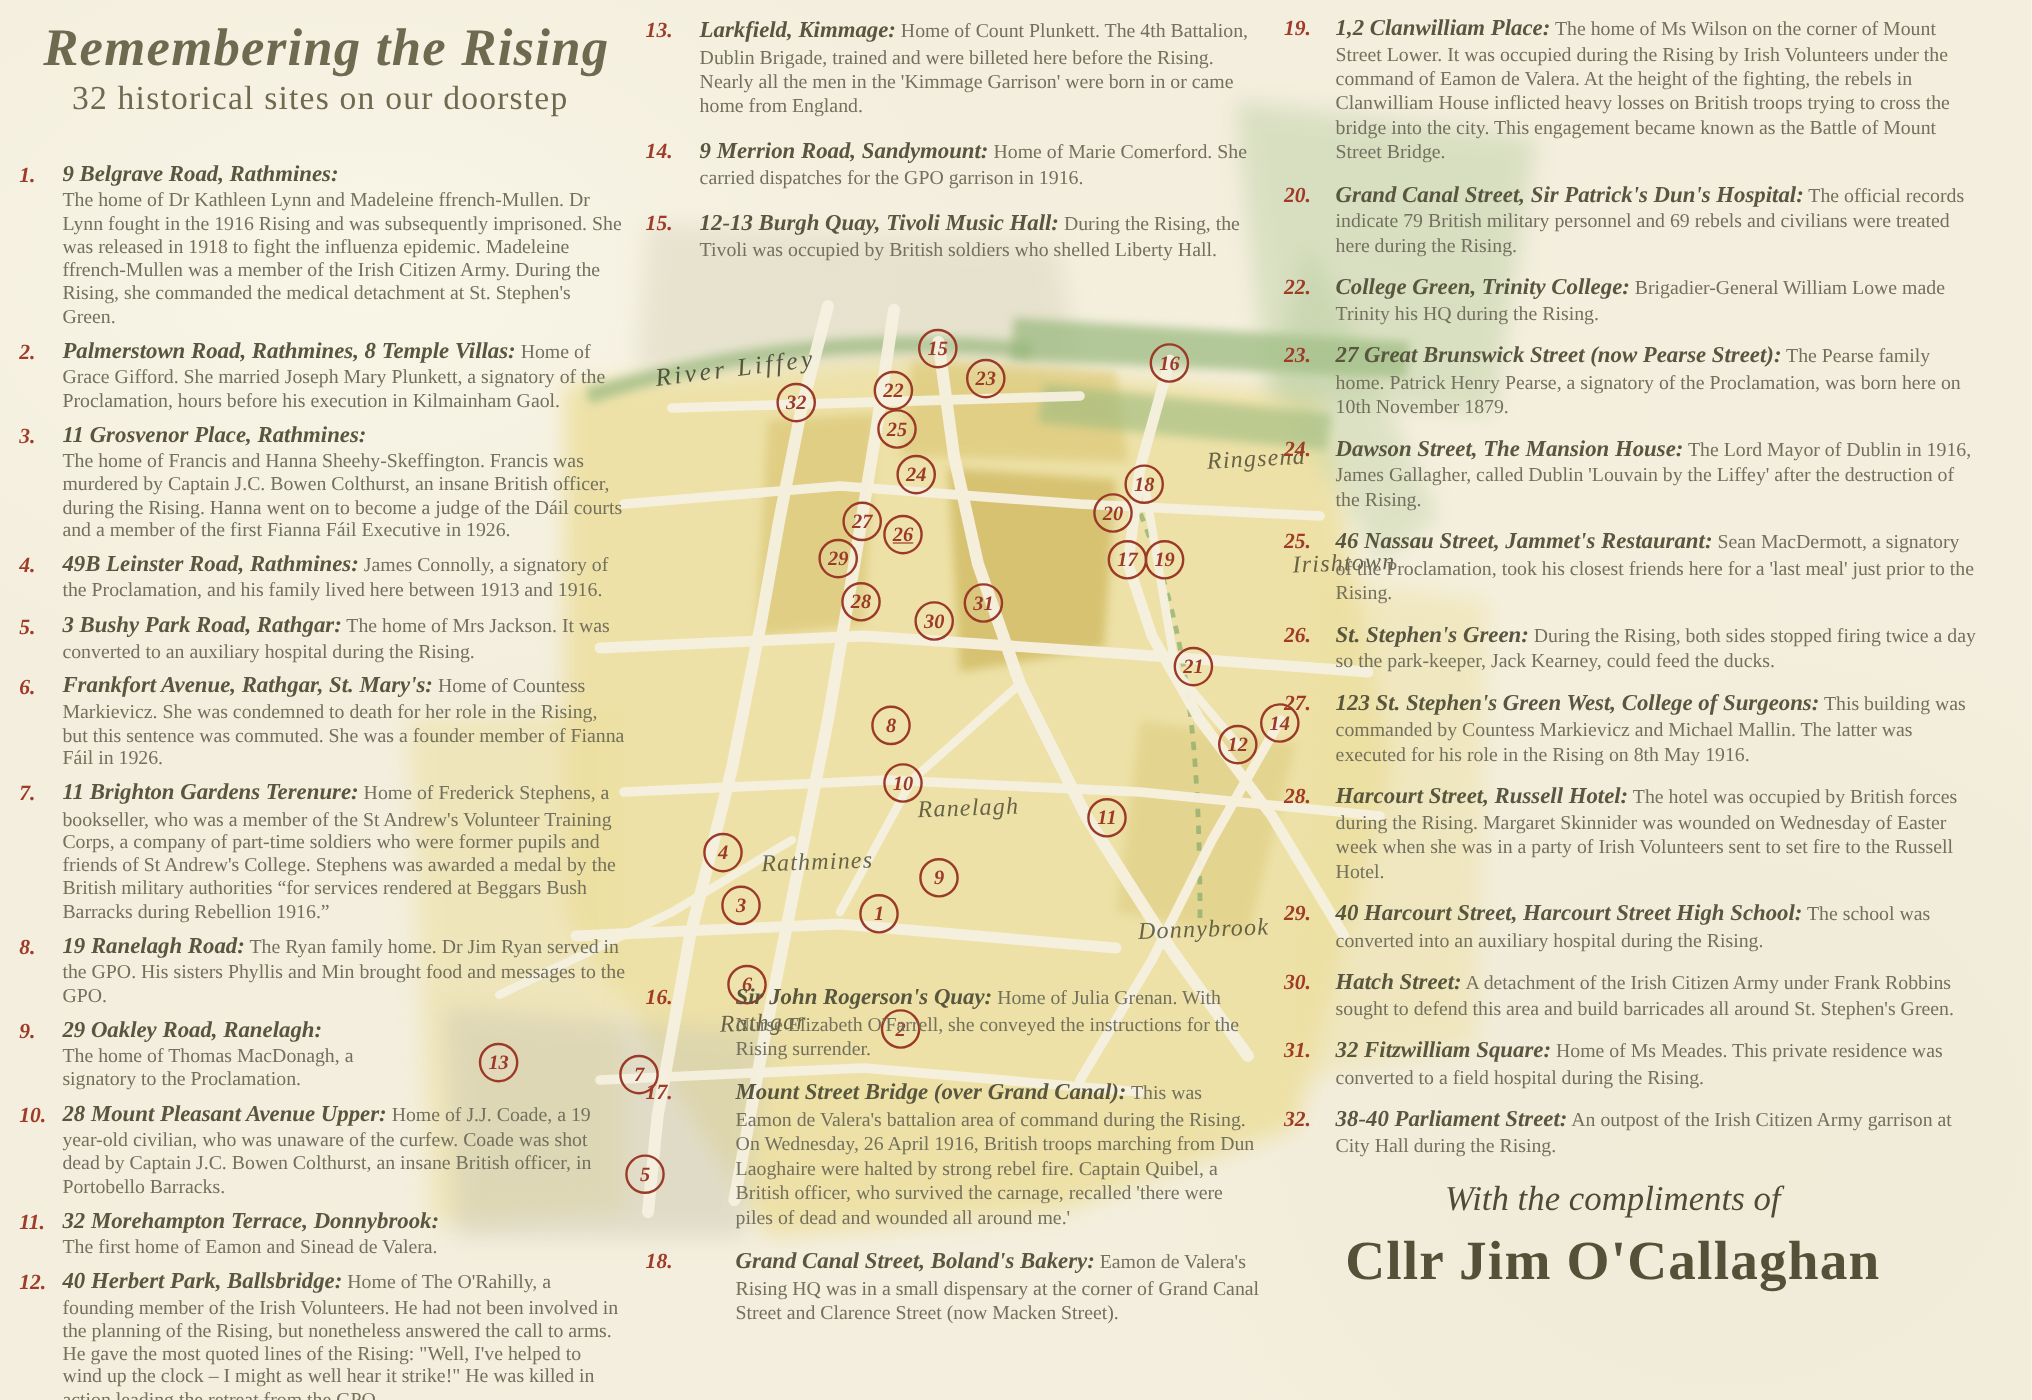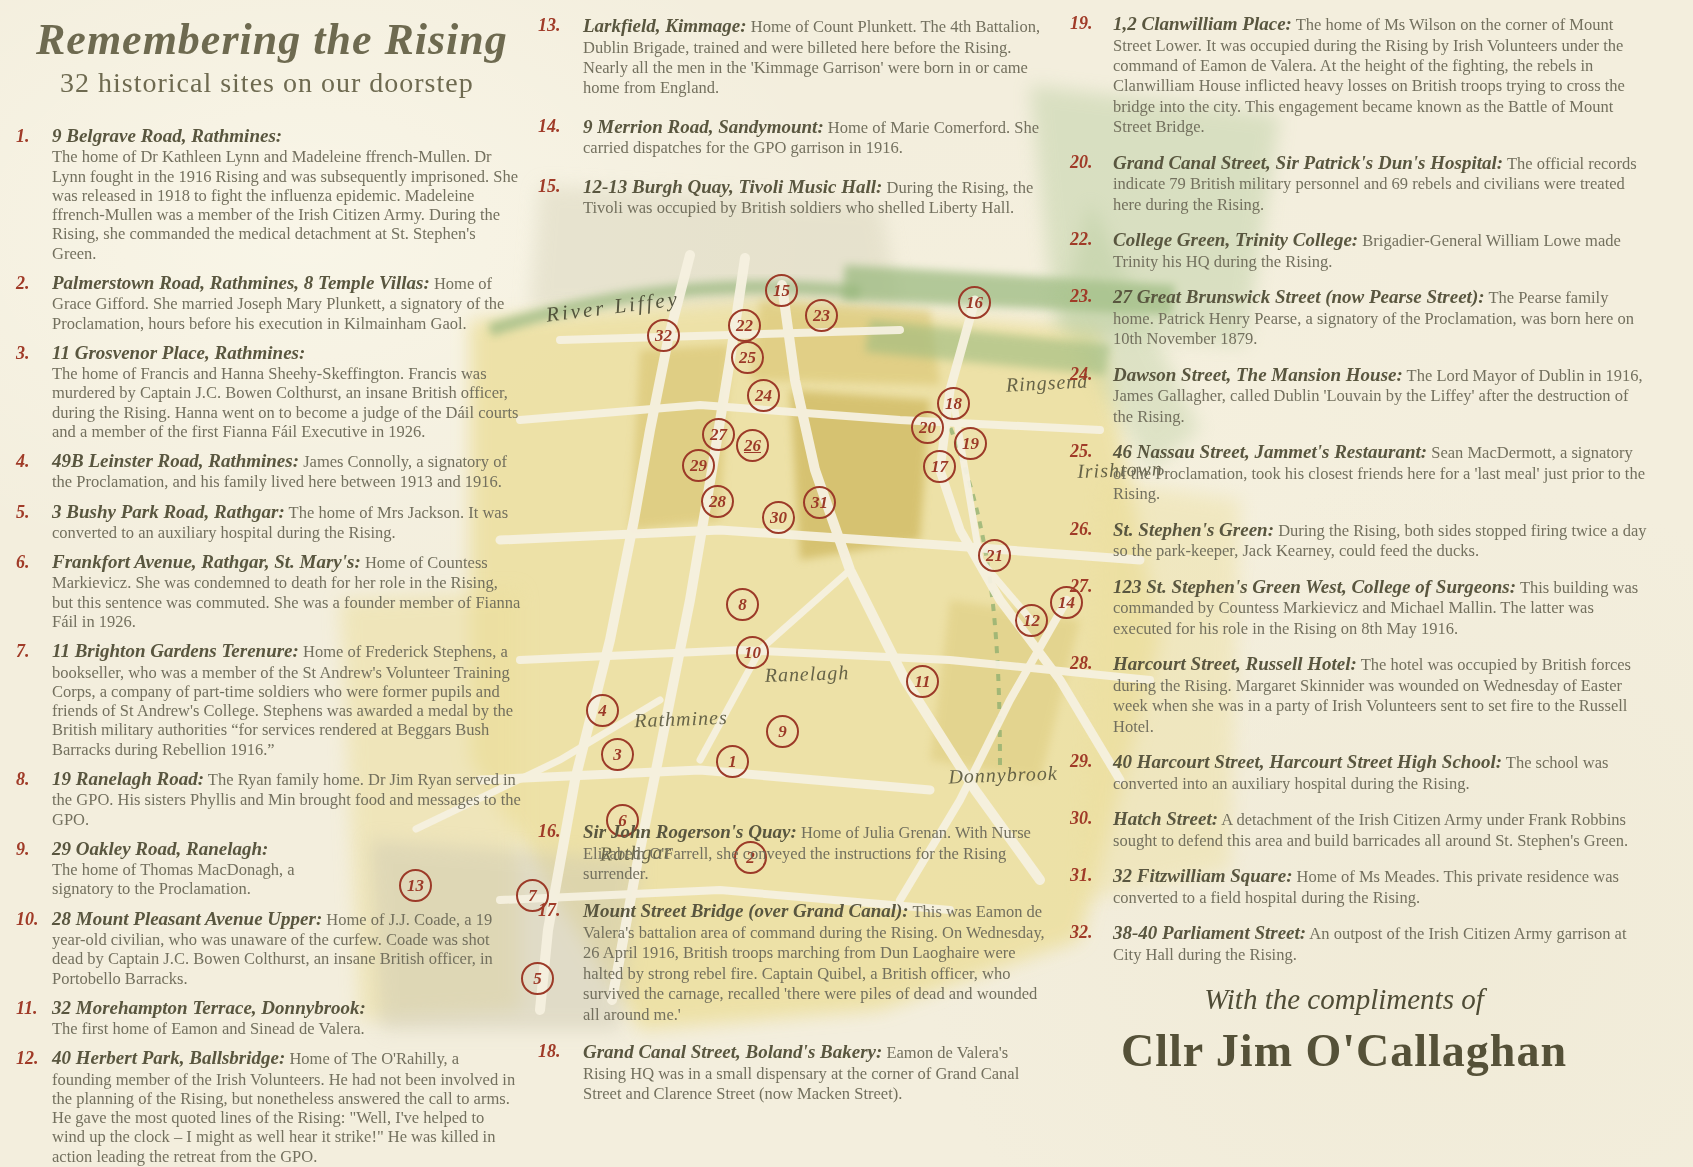--- a/index.html
+++ b/index.html
@@ -40,31 +40,31 @@
     white-space:nowrap;
     opacity:.88;
   }
   .map-label.river{font-size:21px;letter-spacing:3px;color:#43432e;}
   
   .col{position:absolute;z-index:3;}
   .col-left{left:16px;top:14px;width:505px;}
   .col-mid-top{left:538px;top:14px;width:508px;}
   .col-mid-bottom{left:538px;top:820px;width:512px;}
   .col-right{left:1070px;top:12px;width:578px;}
-  .masthead{margin:0 0 26px 0;}
+  .masthead{margin:0 0 36px 0;}
   .masthead .title{
     font-size:44px;font-weight:bold;font-style:italic;
     color:#6e6a50;letter-spacing:1px;margin:0 0 2px 20px;
   }
   .masthead .subtitle{
     font-size:28px;color:#6e6a50;margin-left:44px;letter-spacing:1px;
   }
   .site{display:flex;margin-bottom:9px;}
   .col-mid-top .site{margin-bottom:16px;justify-content:flex-end;}
-  .col-mid-bottom .site{margin-bottom:15px;}
+  .col-mid-bottom .site{margin-bottom:15px;gap:30px;}
   .col-right .site{margin-bottom:13px;}
   .site-num{
     flex:0 0 36px;
     color:#a03b28;font-weight:bold;font-style:italic;
     font-size:18px;line-height:1.18;
     padding-top:1px;
   }
   .col-mid-top .site-num,.col-mid-bottom .site-num{flex:0 0 45px;}
   .col-right .site-num{flex:0 0 43px;}
   .site-text{flex:1;font-size:16.5px;line-height:1.17;}
@@ -150,21 +150,21 @@
         <div class="marker" style="left: 783px; top: 732px;">9</div>
         <div class="marker" style="left: 753px; top: 653px;">10</div>
         <div class="marker" style="left: 923px; top: 682px;">11</div>
         <div class="marker" style="left: 1032px; top: 621px;">12</div>
         <div class="marker" style="left: 416px; top: 829px; margin-top: 40px;">13</div>
         <div class="marker" style="left: 1067px; top: 603px;">14</div>
         <div class="marker" style="left: 782px; top: 291px;">15</div>
         <div class="marker" style="left: 975px; top: 303px;">16</div>
         <div class="marker" style="left: 940px; top: 467px;">17</div>
         <div class="marker" style="left: 954px; top: 404px;">18</div>
-        <div class="marker" style="left: 971px; top: 444px;">19</div>
+        <div class="marker" style="left: 971px; top: 467px;">19</div>
         <div class="marker" style="left: 928px; top: 428px;">20</div>
         <div class="marker" style="left: 995px; top: 556px;">21</div>
         <div class="marker" style="left: 745px; top: 326px;">22</div>
         <div class="marker" style="left: 822px; top: 316px;">23</div>
         <div class="marker" style="left: 764px; top: 396px;">24</div>
         <div class="marker" style="left: 748px; top: 358px;">25</div>
         <div class="marker" style="left: 753px; top: 446px; text-decoration: underline;">26</div>
         <div class="marker" style="left: 719px; top: 435px;">27</div>
         <div class="marker" style="left: 718px; top: 502px;">28</div>
         <div class="marker" style="left: 699px; top: 466px;">29</div>

